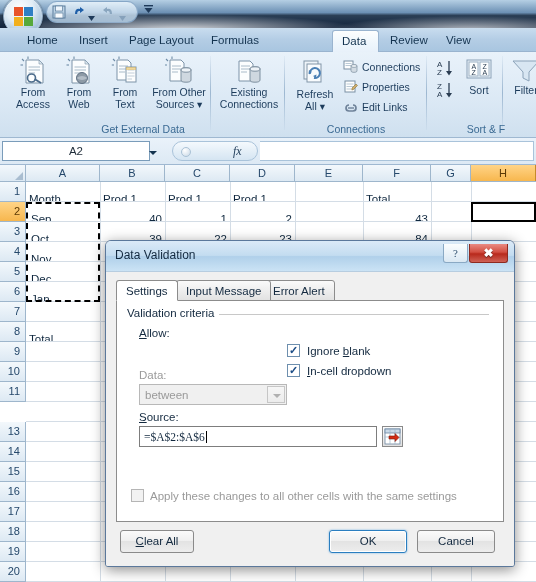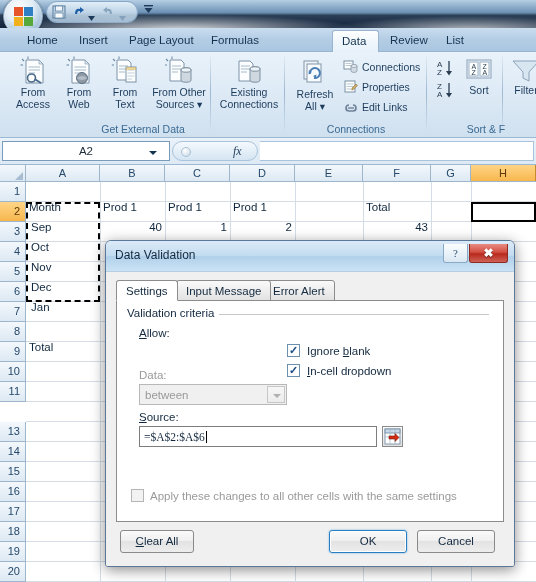--- a/index.html
+++ b/index.html
@@ -124,21 +124,21 @@
   }
 
   
   .fbar {
     position: absolute; left: 0; top: 138px; width: 536px; height: 27px;
     background: linear-gradient(to bottom, #eaf2fa, #dde9f4);
     border-bottom: 1px solid #9fb8d1;
     box-sizing: border-box;
   }
   .namebox {
-    position: absolute; left: 2px; top: 3px; width: 168px; height: 20px;
+    position: absolute; left: 2px; top: 3px; width: 148px; height: 20px;
     background: #ffffff;
     border: 1px solid #7a9cba;
     box-sizing: border-box;
     text-align: center;
     line-height: 19px;
     font-size: 11.5px;
   }
   .namebox-arrow {
     position: absolute; left: 146px; top: 9px;
     width: 0; height: 0;
@@ -241,21 +241,21 @@
     background: #d4dde6;
   }
   .gridline-v {
     position: absolute; top: 17px; bottom: 0; width: 1px;
     background: #d4dde6;
   }
   .cell {
     position: absolute; height: 19px; line-height: 19px;
     font-size: 11.5px;
     color: #10283f;
-    padding: 16px 3px;
+    padding: 8px 3px;
     box-sizing: border-box;
     white-space: nowrap;
     overflow: hidden;
     cursor: default;
   }
   .cell.num { text-align: right; }
   .marching {
     position: absolute;
     border: 2px dashed #000000;
     box-sizing: border-box;
@@ -530,21 +530,21 @@
     </div>
   </div>
 
   <div class="tabstrip">
     <div class="tab" style="left:18px;  width:50px;">Home</div>
     <div class="tab" style="left:70px;  width:48px;">Insert</div>
     <div class="tab" style="left:120px; width:80px;">Page Layout</div>
     <div class="tab" style="left:202px; width:66px;">Formulas</div>
     <div class="tab active" style="left:332px; width:47px;">Data</div>
     <div class="tab" style="left:381px; width:54px;">Review</div>
-    <div class="tab" style="left:437px; width:42px;">List</div>
+    <div class="tab" style="left:437px; width:42px;">View</div>
   </div>
 
   <div class="ribbon">
 
     <div class="rgroup" style="left:4px; width:278px;">
 
       <div class="bigbtn" style="left:6px; top:2px;">
         <div class="docicon">
           <svg width="28" height="30" viewBox="0 0 28 30">
             <path d="M7 4 L20 4 L24 8 L24 27 L7 27 Z" fill="#fbfdfe" stroke="#7c93a8"></path>

